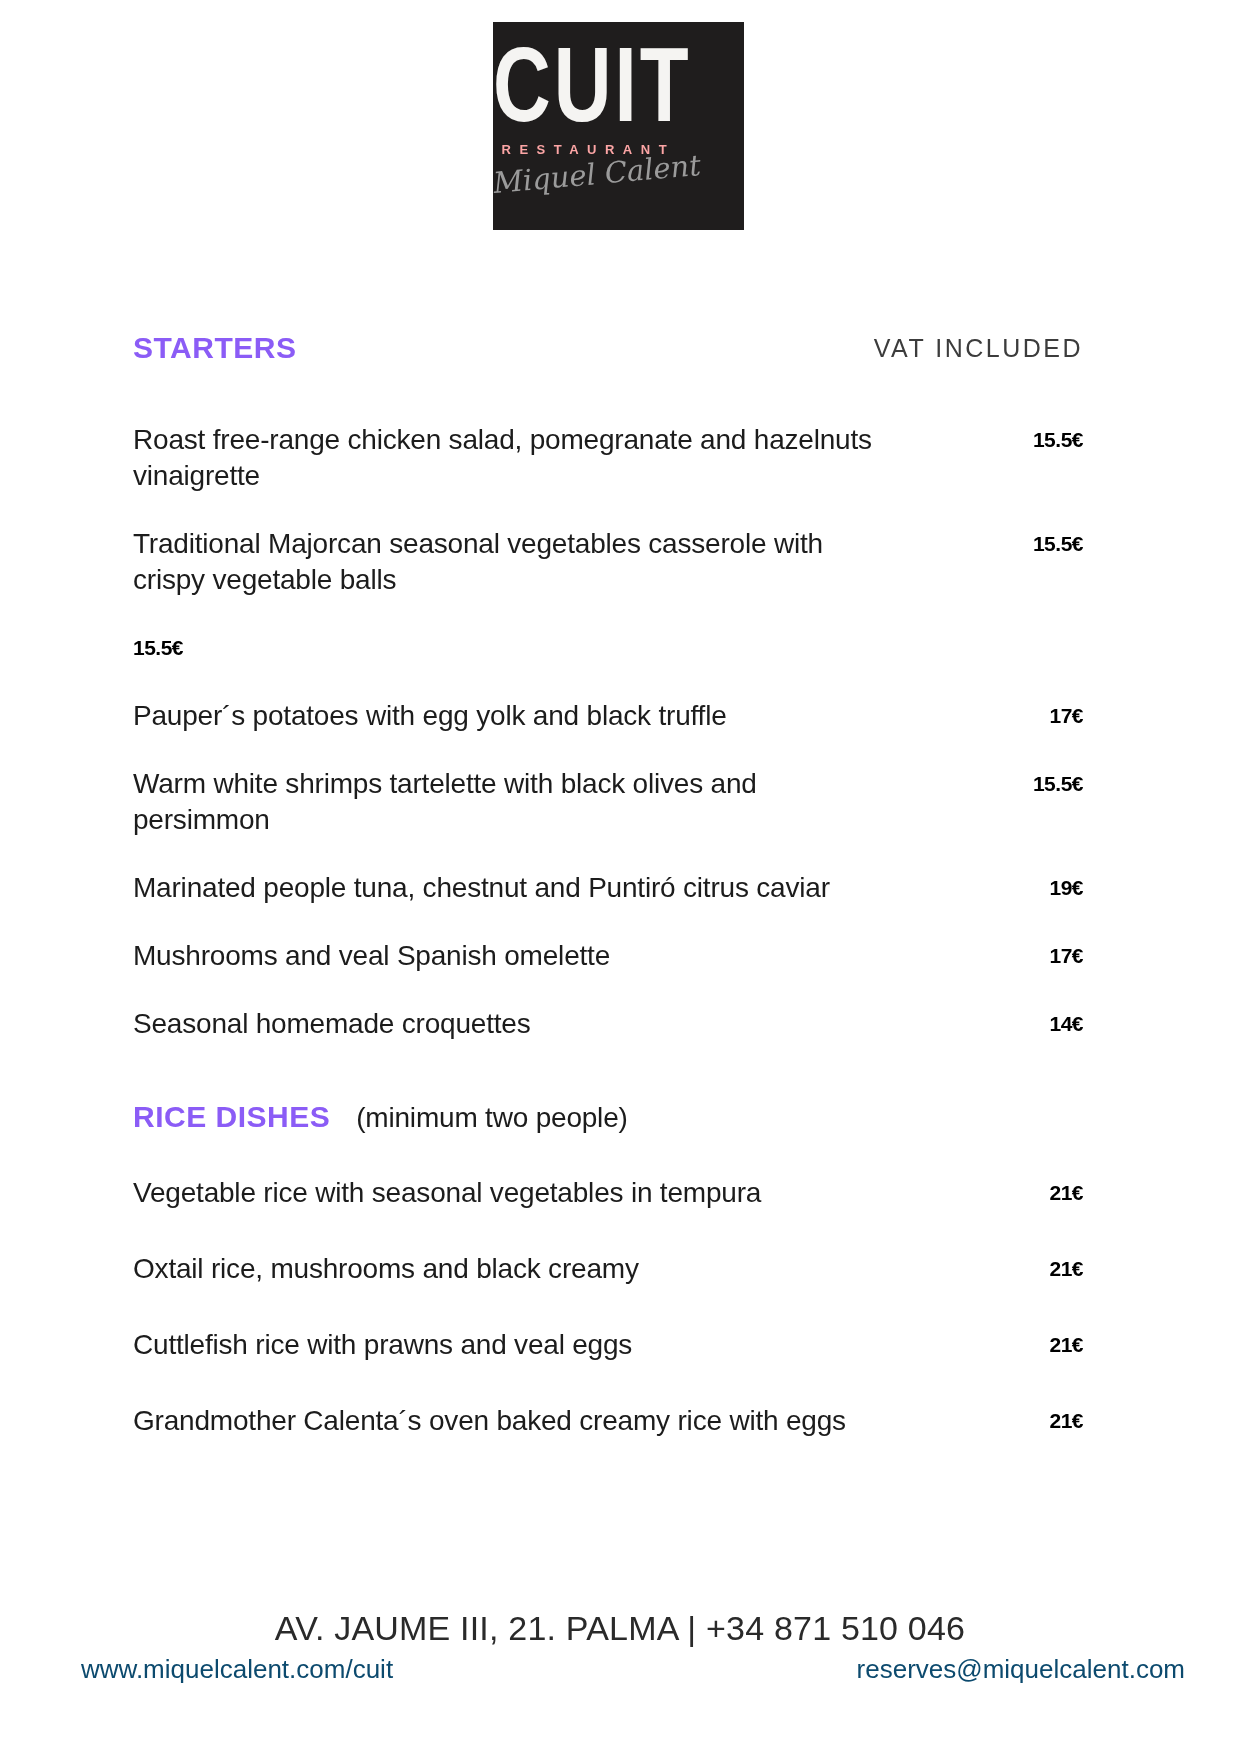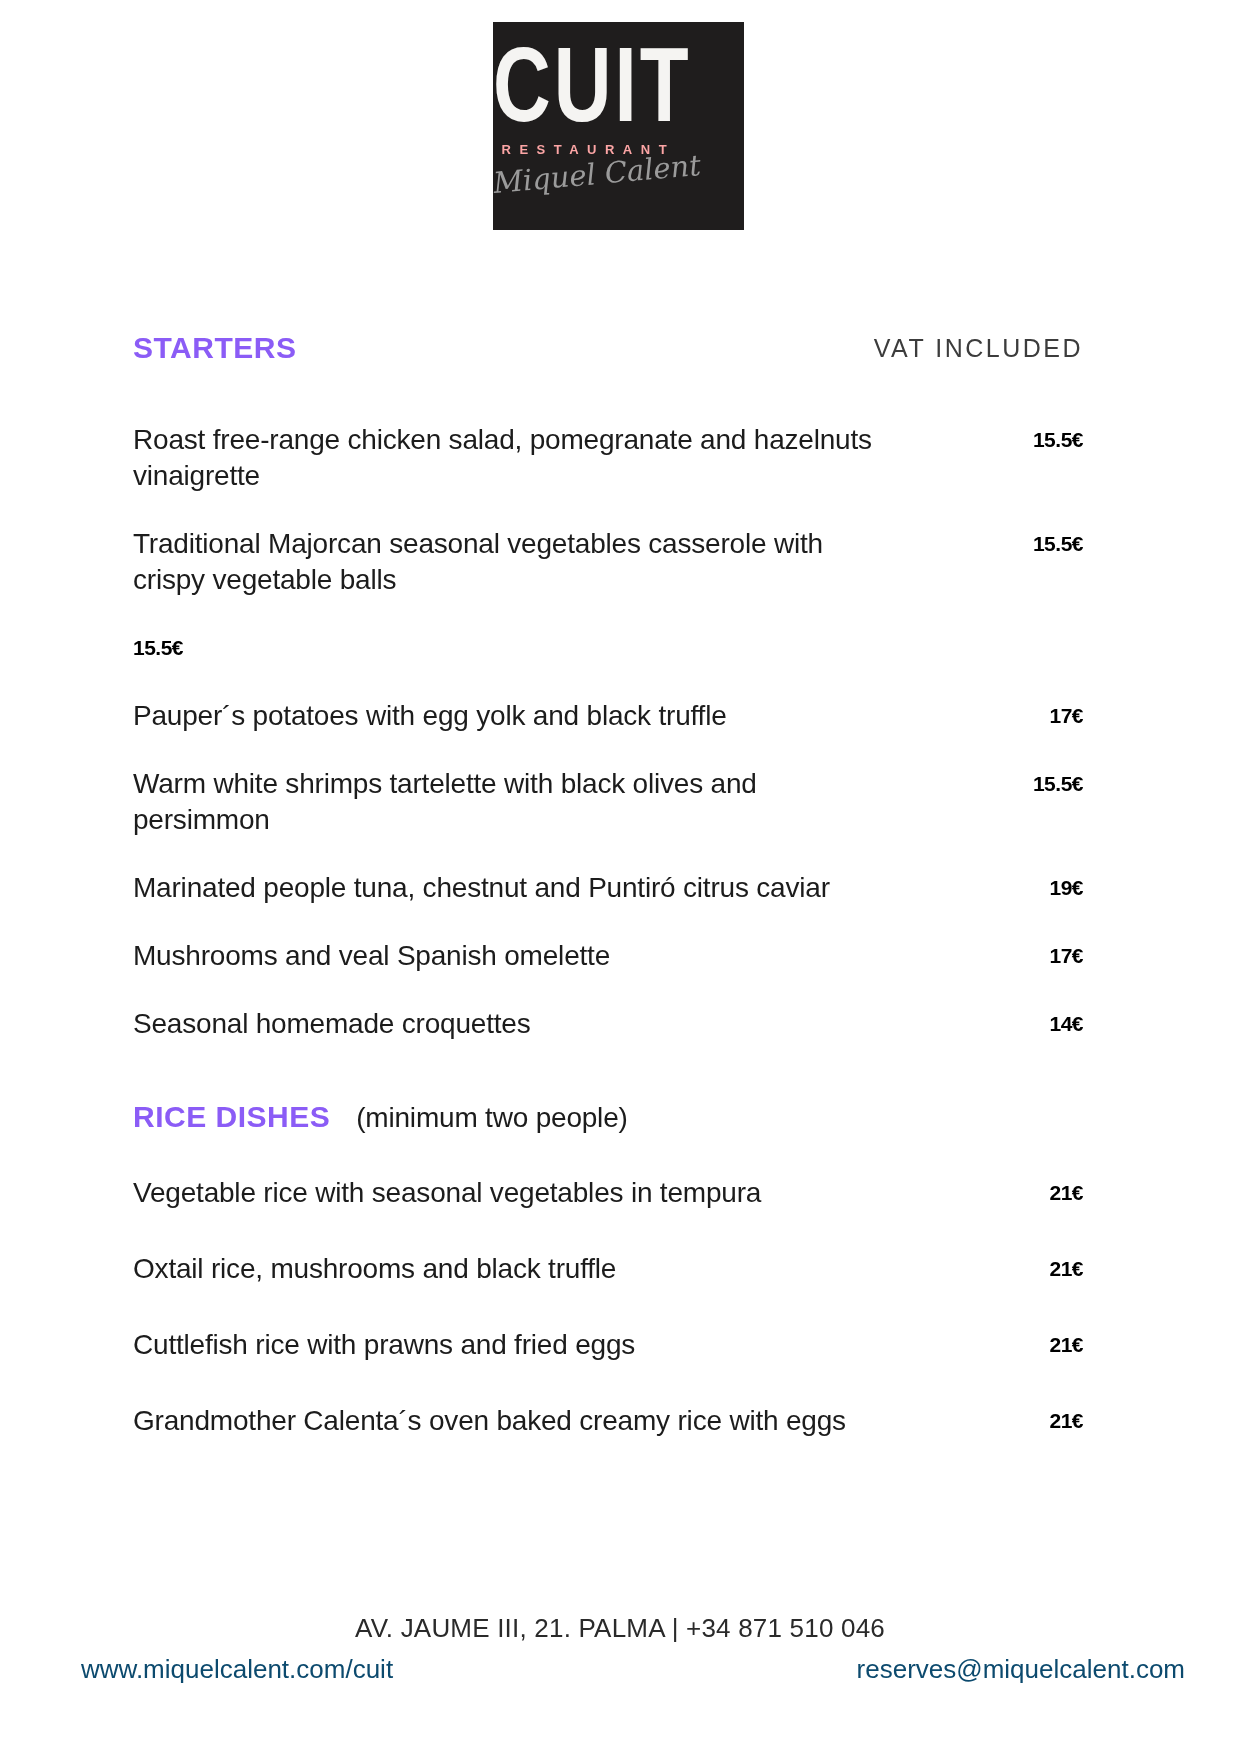--- a/index.html
+++ b/index.html
@@ -85,21 +85,21 @@
   .section-note {
     font-size:28px; font-weight:400; color:#1c1c1c;
     margin-left:26px; letter-spacing:-0.2px;
   }
   .items-rice .item { margin-bottom:40px; }
 
   
   .footer-address {
     position:absolute; left:0; top:1611px; width:1240px;
     text-align:center;
-    font-size:26px; line-height:34px; color:#2a2a2a;
+    font-size:34px; line-height:34px; color:#2a2a2a;
     letter-spacing:0.2px;
   }
   .footer-row {
     position:absolute; left:65px; right:55px; top:1652px;
     display:flex; justify-content:space-between;
     font-size:26px; line-height:34px; color:#2a2a2a;
   }
   .footer-link { color:#0c4a6e; text-decoration:none;margin-left:16px; }
 </style>
 </head>
@@ -156,25 +156,25 @@
     <span class="section-title">RICE DISHES</span>
     <span class="section-note">(minimum two people)</span>
   </div>
 
   <div class="items-rice">
     <div class="item">
       <div class="item-name">Vegetable rice with seasonal vegetables in tempura</div>
       <div class="item-price">21€</div>
     </div>
     <div class="item">
-      <div class="item-name">Oxtail rice, mushrooms and black truffle</div>
+      <div class="item-name">Oxtail rice, mushrooms and black creamy</div>
       <div class="item-price">21€</div>
     </div>
     <div class="item">
-      <div class="item-name">Cuttlefish rice with prawns and fried eggs</div>
+      <div class="item-name">Cuttlefish rice with prawns and veal eggs</div>
       <div class="item-price">21€</div>
     </div>
     <div class="item">
       <div class="item-name">Grandmother Calenta´s oven baked creamy rice with eggs</div>
       <div class="item-price">21€</div>
     </div>
   </div>
 
 </div>
 

